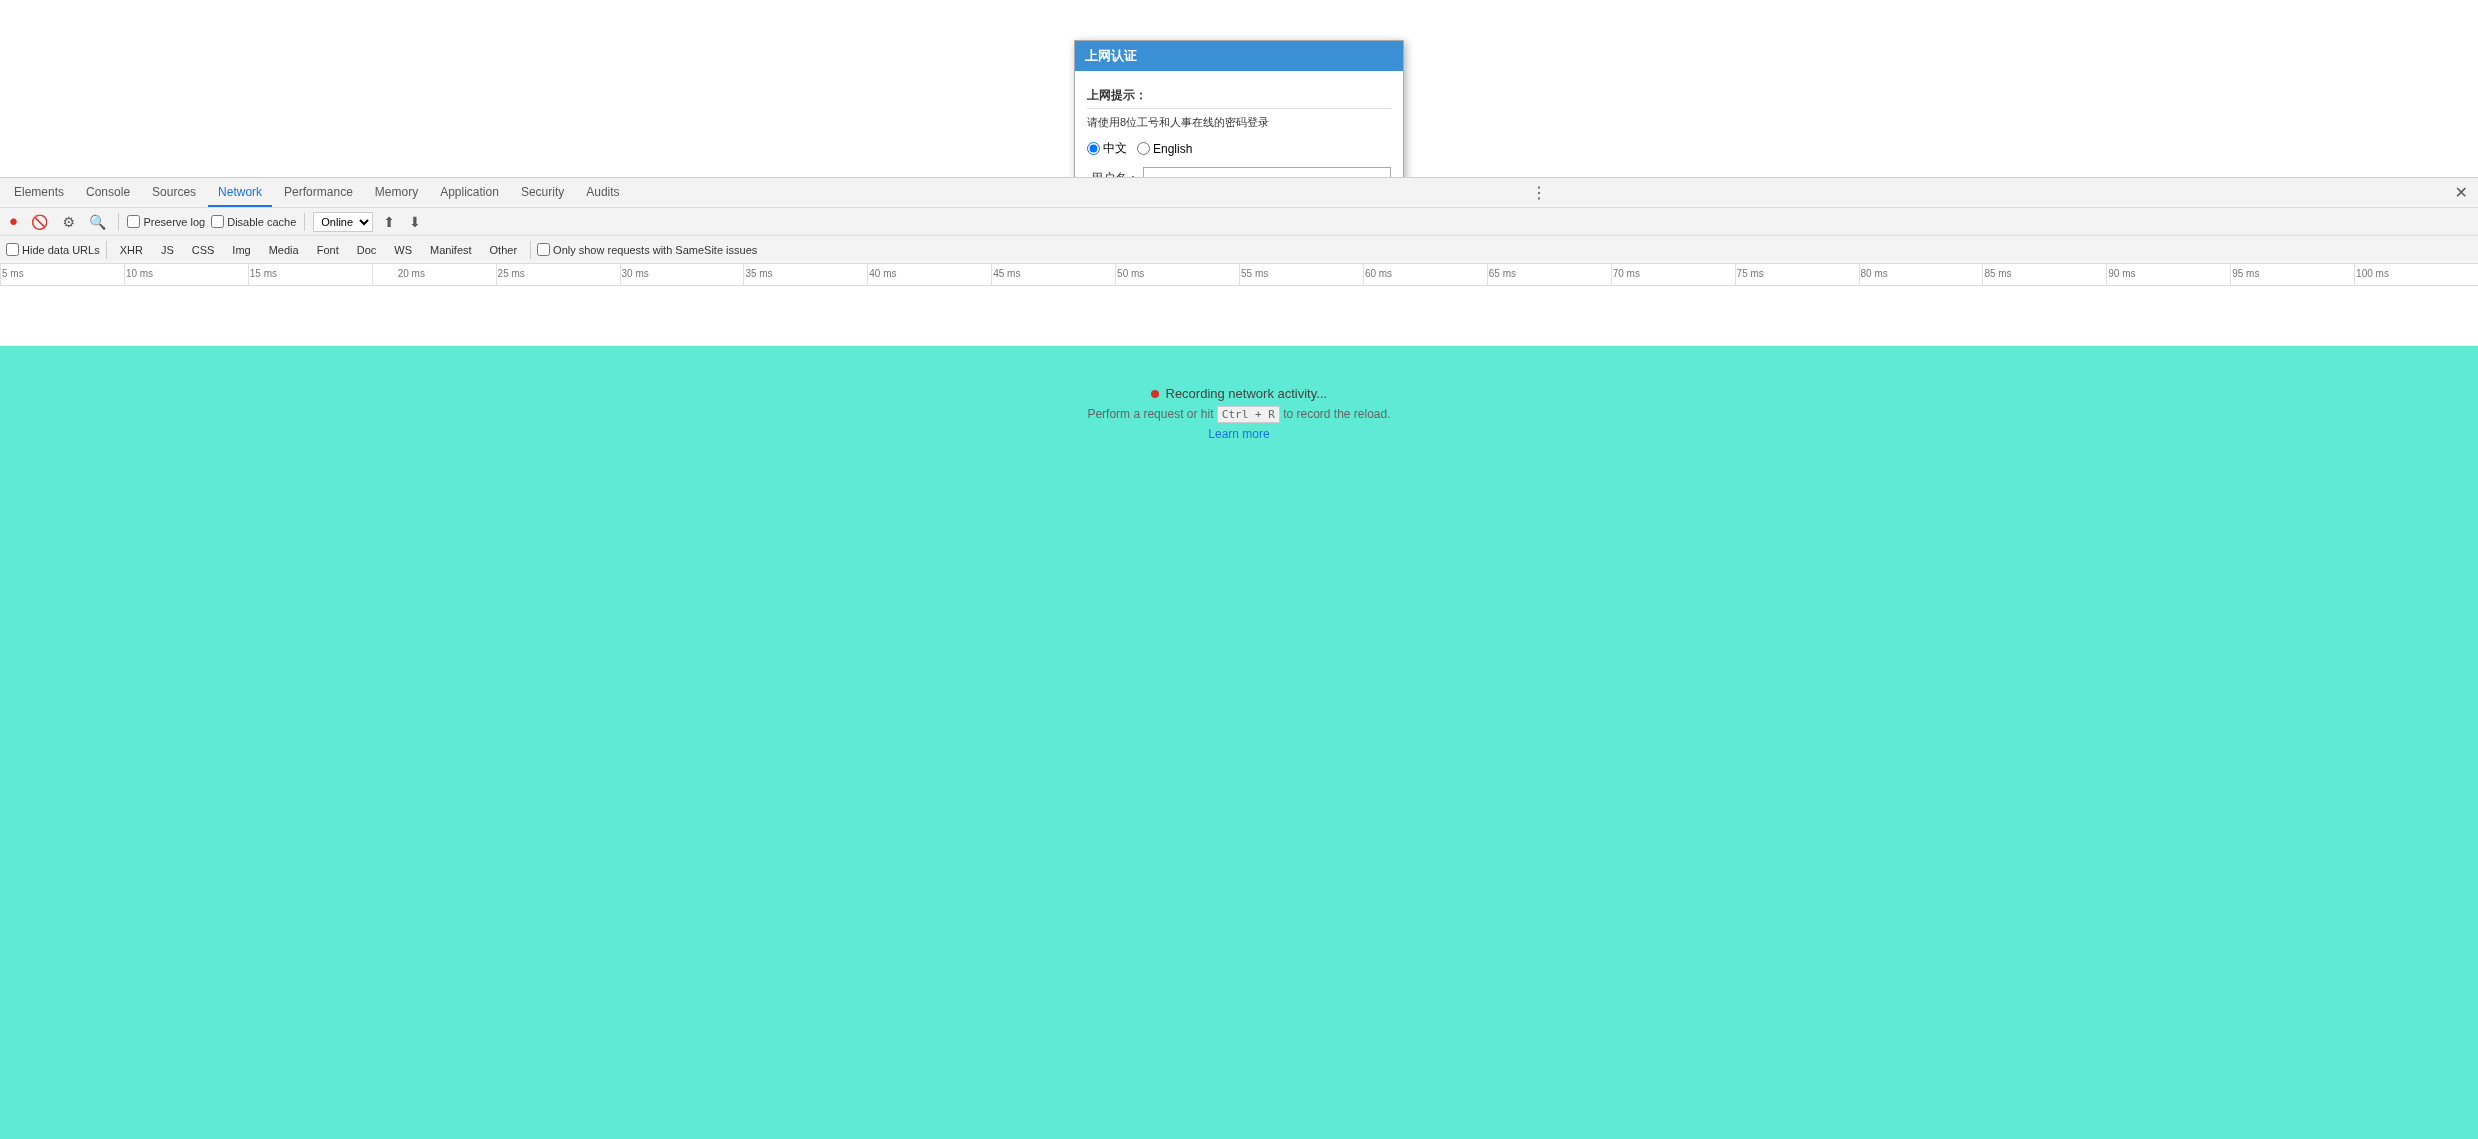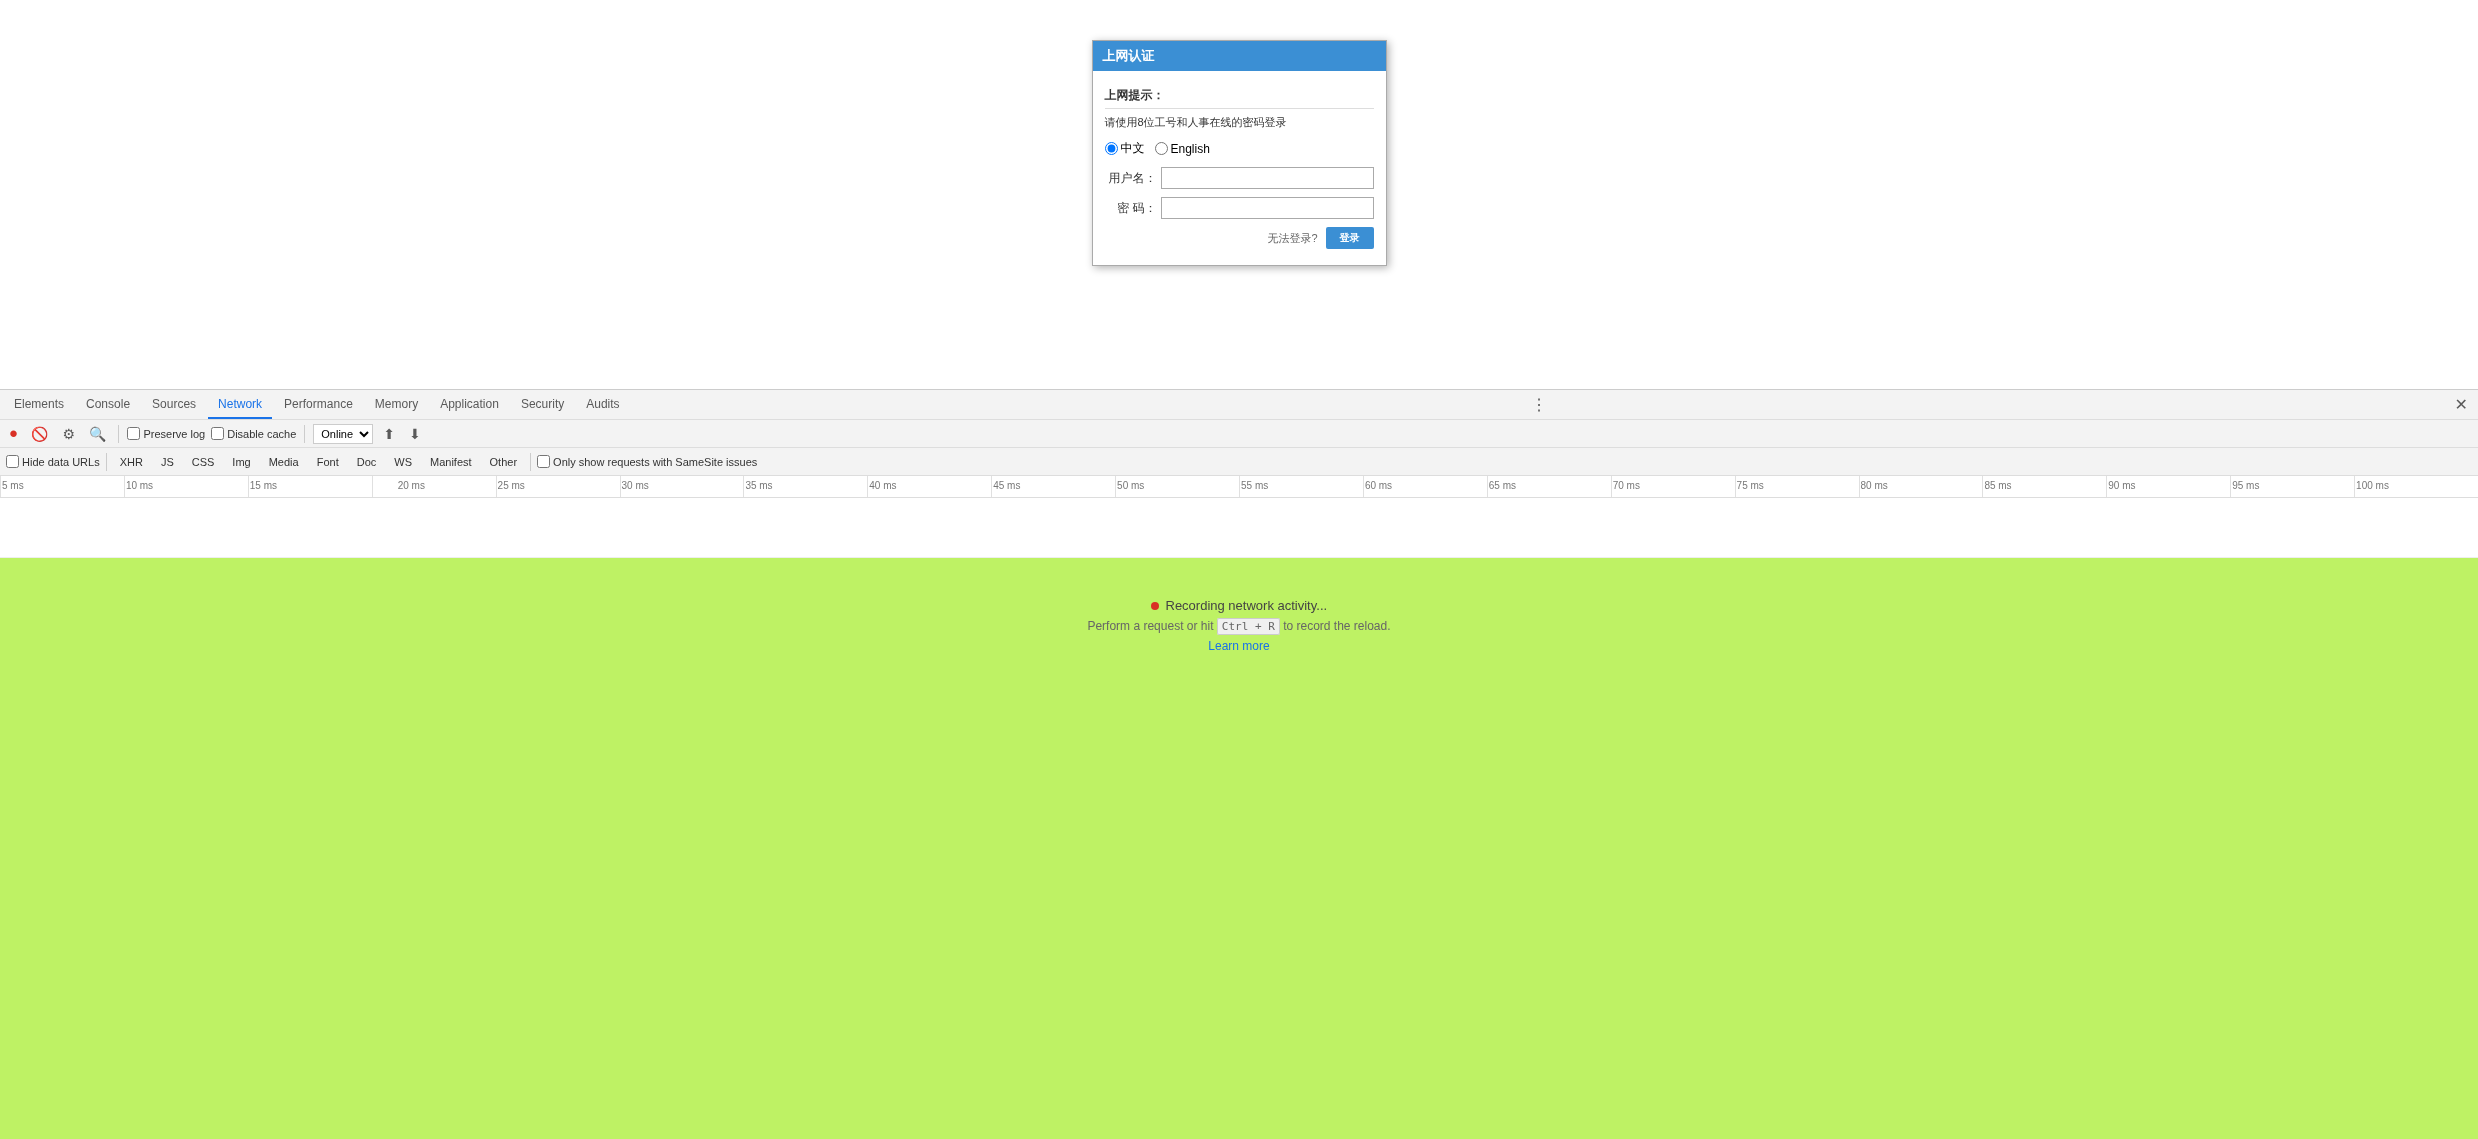--- a/index.html
+++ b/index.html
@@ -19,21 +19,21 @@
       width: 100%;
       height: 390px;
       display: flex;
       align-items: flex-start;
       justify-content: center;
       padding-top: 40px;
     }
 
     
     .login-dialog {
-      width: 295px;
+      width: 330px;
       border: 1px solid #aaa;
       background: #fff;
       box-shadow: 2px 2px 8px rgba(0,0,0,0.3);
     }
 
     .login-dialog-header {
       background: #3b8fd4;
       color: #fff;
       padding: 6px 10px;
       font-size: 13px;
@@ -131,27 +131,27 @@
       border: none;
       padding: 4px 14px;
       font-size: 10px;
       cursor: pointer;
       border-radius: 2px;
       font-weight: bold;
     }
 
     
     .devtools-panel {
-      background: #bef264;
+      background: #5eead4;
       border-top: 1px solid #ccc;
       position: absolute;
       bottom: 0;
       left: 0;
       right: 0;
-      height: 750px;
+      height: 962px;
     }
 
     
     .devtools-toolbar {
       background: #f3f3f3;
       border-bottom: 1px solid #ddd;
       display: flex;
       align-items: center;
       padding: 0 4px;
       height: 30px;

